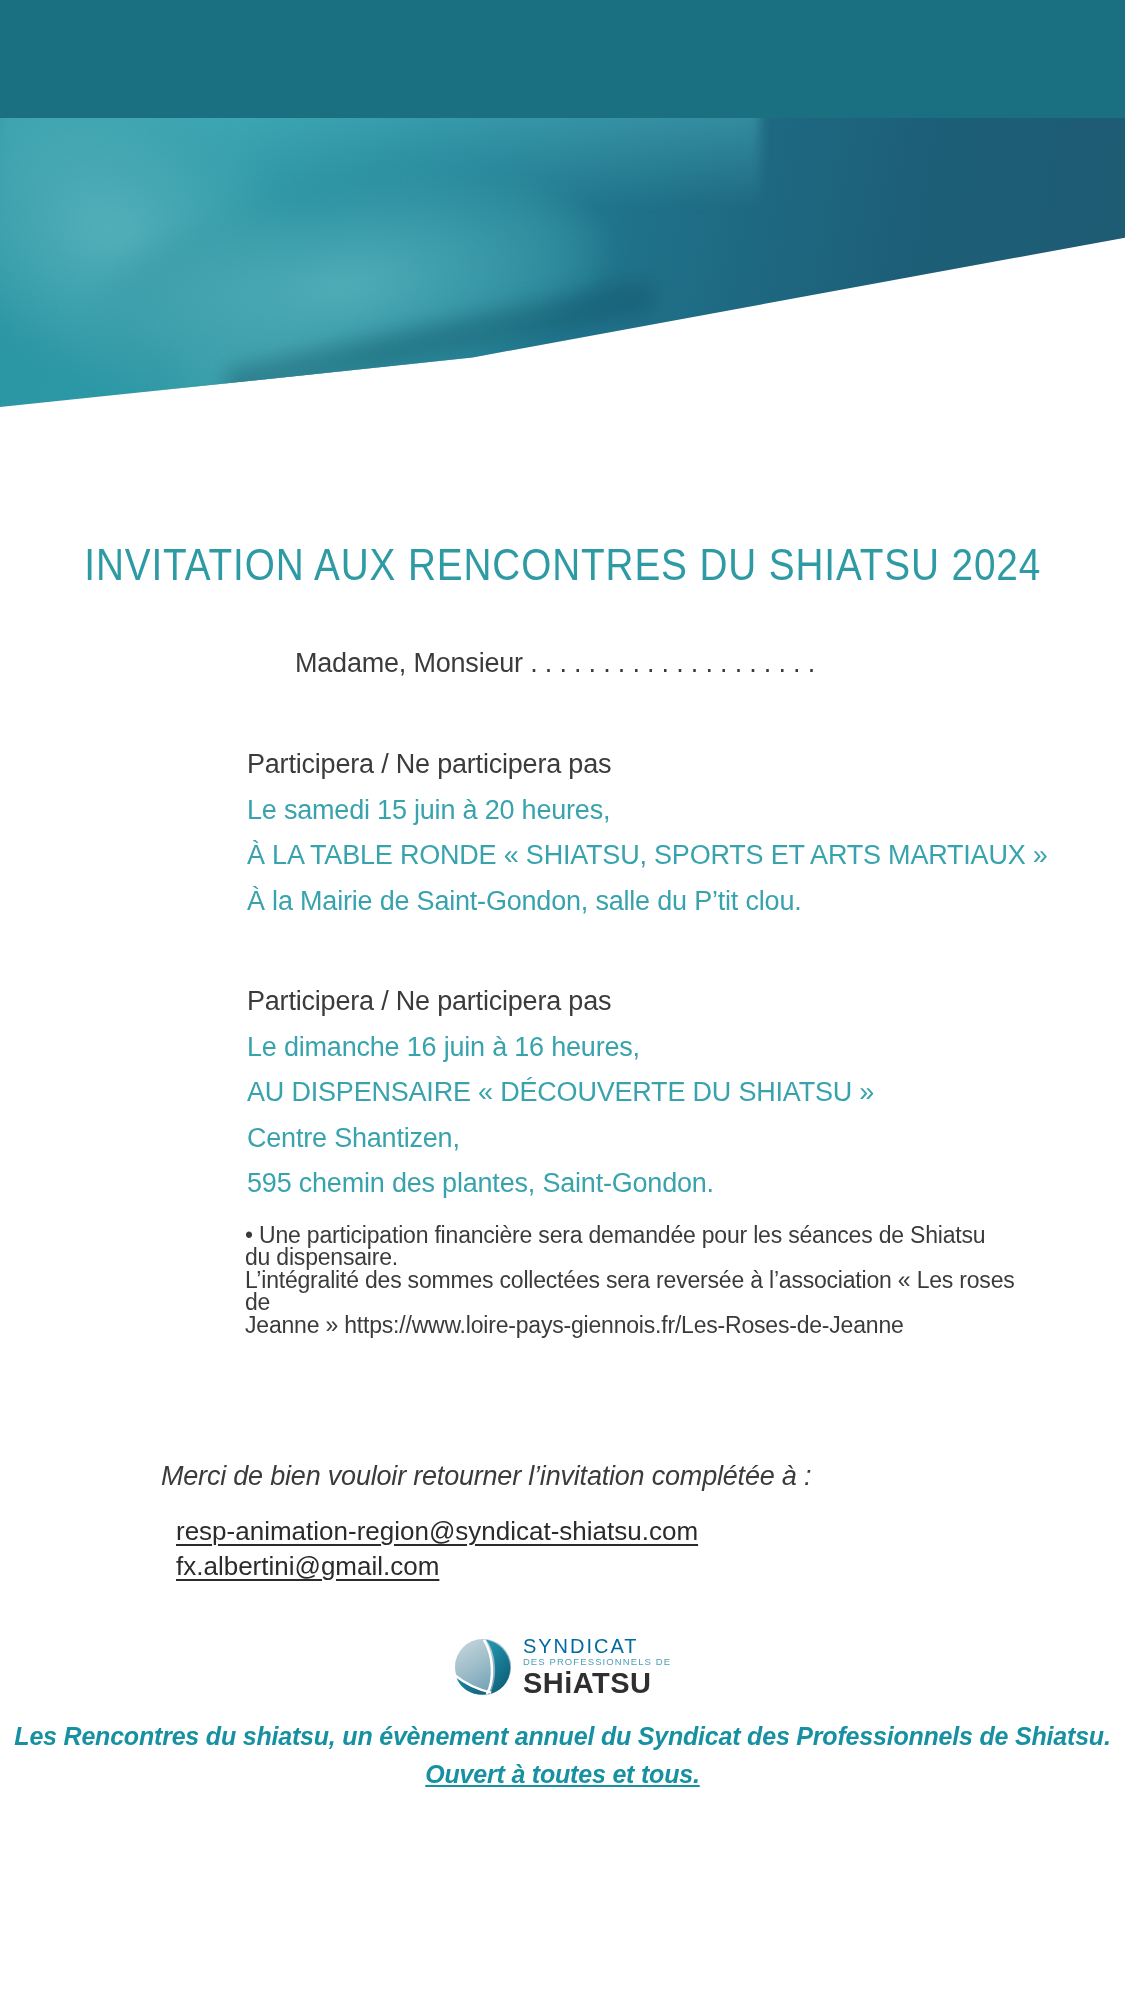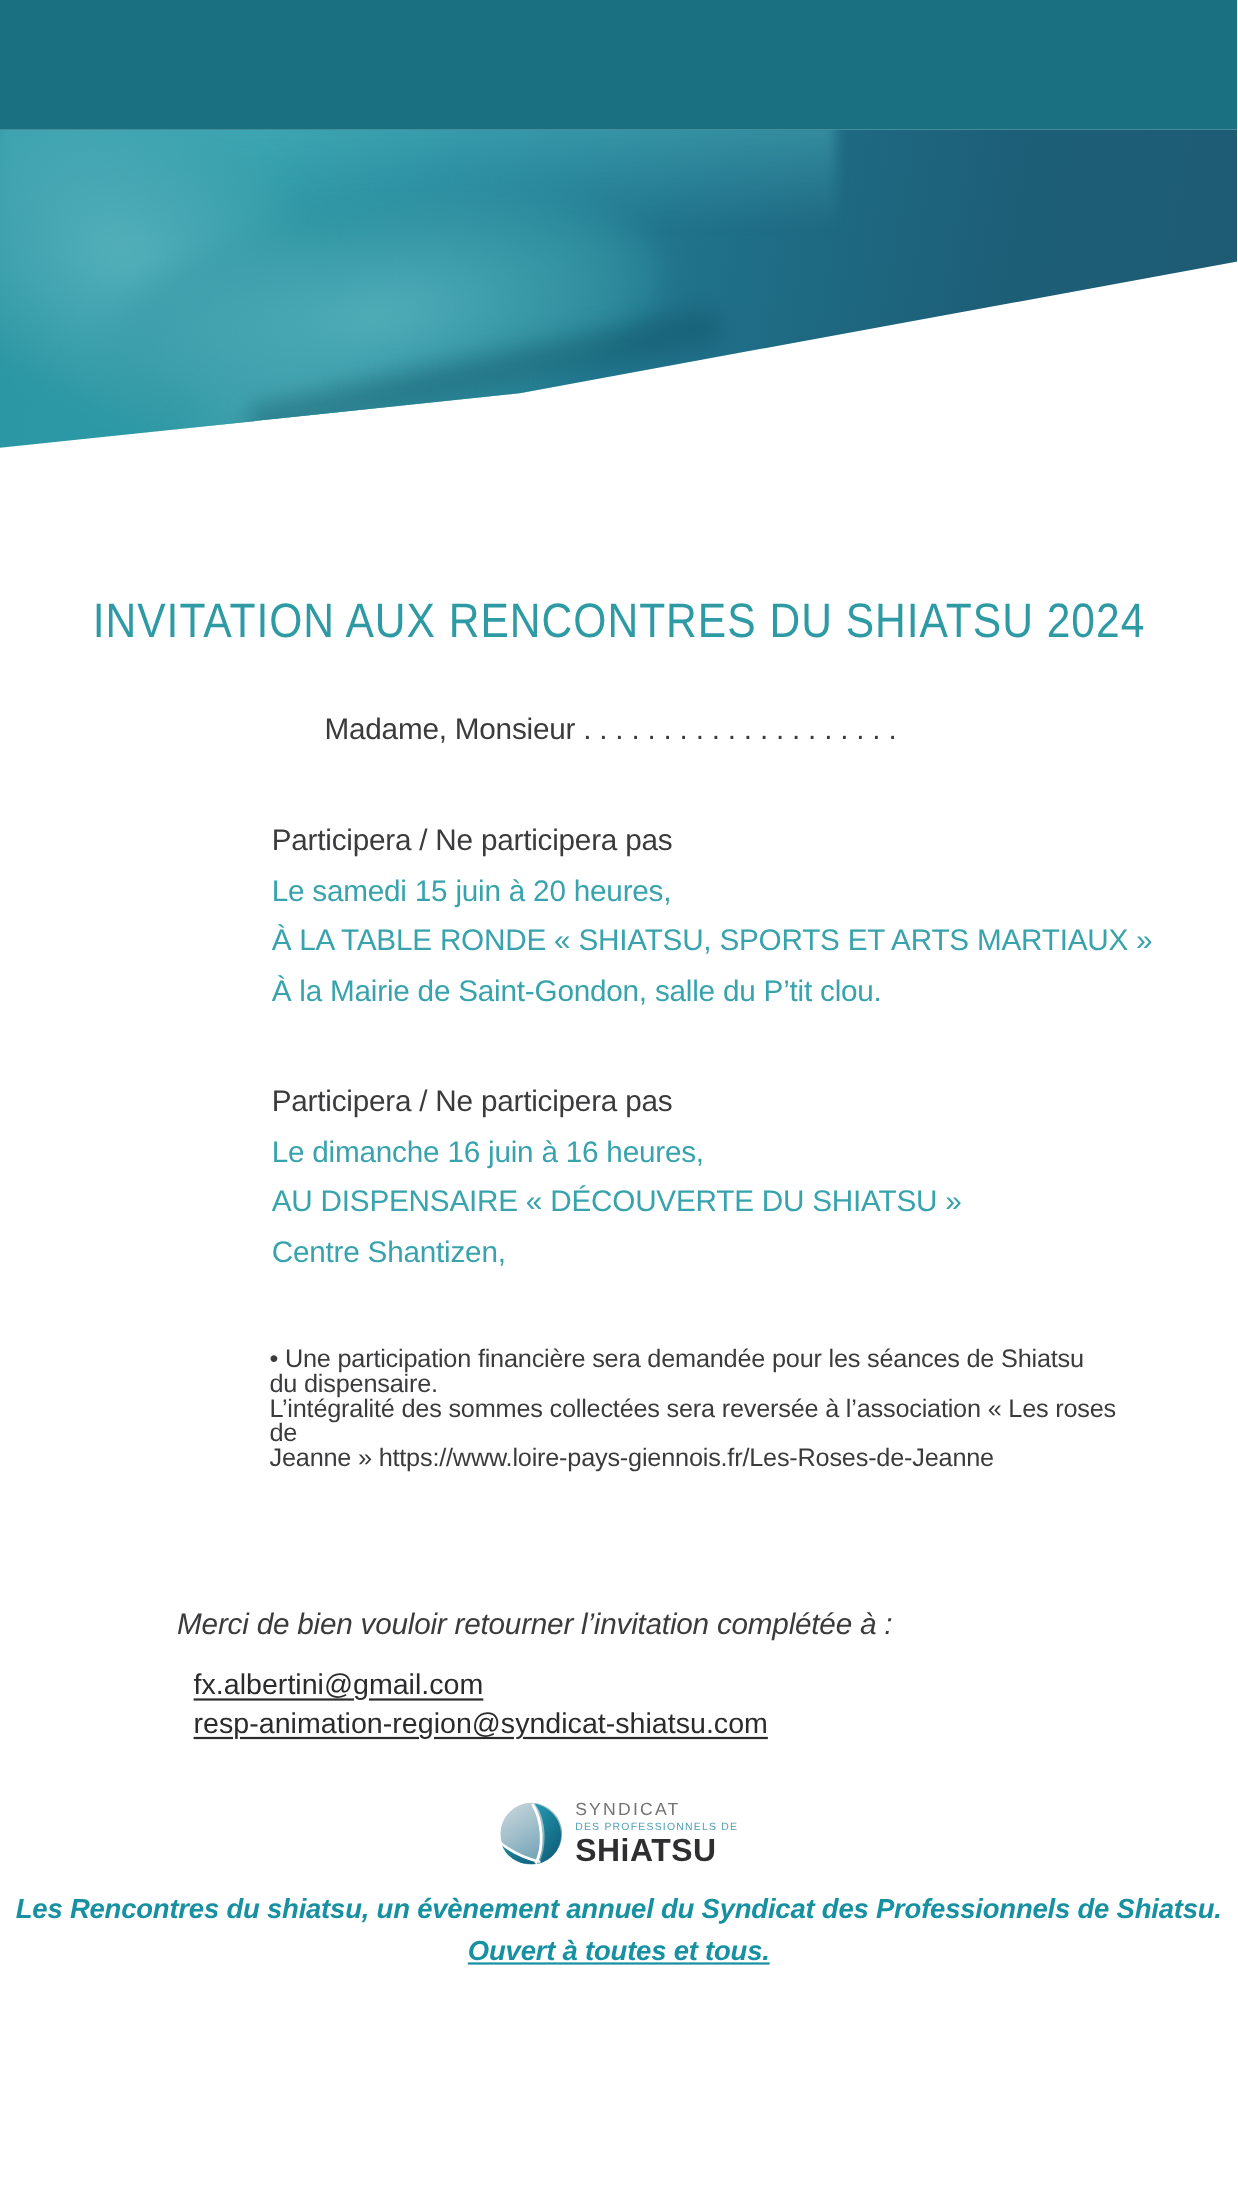--- a/index.html
+++ b/index.html
@@ -55,21 +55,21 @@
   .reply-intro{position:absolute;left:161px;top:1461px;font-size:27px;font-style:italic;letter-spacing:-.2px;}
   .emails{position:absolute;left:176px;top:1514px;font-size:26px;line-height:35px;}
   .emails a{
     color:var(--link,#2B2B2D);text-decoration:underline;
     text-decoration-thickness:2px;text-underline-offset:4px;display:inline-block;
   }
   
   .logo{position:absolute;top:1636px;left:0;width:100%;display:flex;justify-content:center;align-items:center;gap:11px;}
   .logo-mark{width:58px;height:58px;flex:0 0 auto;}
   .logo-text{display:flex;flex-direction:column;align-items:flex-start;}
-  .logo-l1{font-size:16px;letter-spacing:2px;color:#737373;line-height:20px;}
+  .logo-l1{font-size:20px;letter-spacing:2px;color:#0369a1;line-height:20px;}
   .logo-l2{font-size:9.5px;letter-spacing:1.1px;color:var(--logo_small,#4E9FB5);line-height:12px;margin-top:0;}
   .logo-l3{font-size:29px;font-weight:700;letter-spacing:.5px;color:#2F2F31;line-height:30px;}
   
   .footer-line{position:absolute;left:0;width:100%;text-align:center;
     font-size:25px;font-weight:700;font-style:italic;color:var(--footer_teal,#1791A2);letter-spacing:-.2px;}
   .footer-1{top:1722px;}
   .footer-2{top:1760px;text-decoration:underline;}
   
   .home-indicator{
     position:absolute;top:1857px;left:50%;transform:translateX(-50%);
@@ -105,31 +105,32 @@
     <div class="line teal">Le samedi 15 juin à 20 heures,</div>
     <div class="line teal">À LA TABLE RONDE « SHIATSU, SPORTS ET ARTS MARTIAUX »</div>
     <div class="line teal">À la Mairie de Saint-Gondon, salle du P’tit clou.</div>
   </div>
 
   <div class="block block2">
     <div class="line choice">Participera / Ne participera pas</div>
     <div class="line teal">Le dimanche 16 juin à 16 heures,</div>
     <div class="line teal">AU DISPENSAIRE « DÉCOUVERTE DU SHIATSU »</div>
     <div class="line teal">Centre Shantizen,</div>
+    <div class="line teal">595 chemin des plantes, Saint-Gondon.</div>
   </div>
 
   <div class="note">• Une participation financière sera demandée pour les séances de Shiatsu
 du dispensaire.
 L’intégralité des sommes collectées sera reversée à l’association « Les roses de
 Jeanne » https://www.loire-pays-giennois.fr/Les-Roses-de-Jeanne</div>
 
   <div class="reply-intro">Merci de bien vouloir retourner l’invitation complétée à :</div>
   <div class="emails">
+    <div><a href="#">resp-animation-region@syndicat-shiatsu.com</a></div>
     <div><a href="#">fx.albertini@gmail.com</a></div>
-    <div><a href="#">resp-animation-region@syndicat-shiatsu.com</a></div>
   </div>
 
   <div class="logo">
     <svg class="logo-mark" viewBox="0 0 60 60">
       <defs>
         <linearGradient id="gBlue" x1="0" y1="0" x2="0.6" y2="1">
           <stop offset="0" stop-color="#CBD8DE"></stop>
           <stop offset="0.5" stop-color="#9FBECA"></stop>
           <stop offset="1" stop-color="#6E9FB4"></stop>
         </linearGradient>

